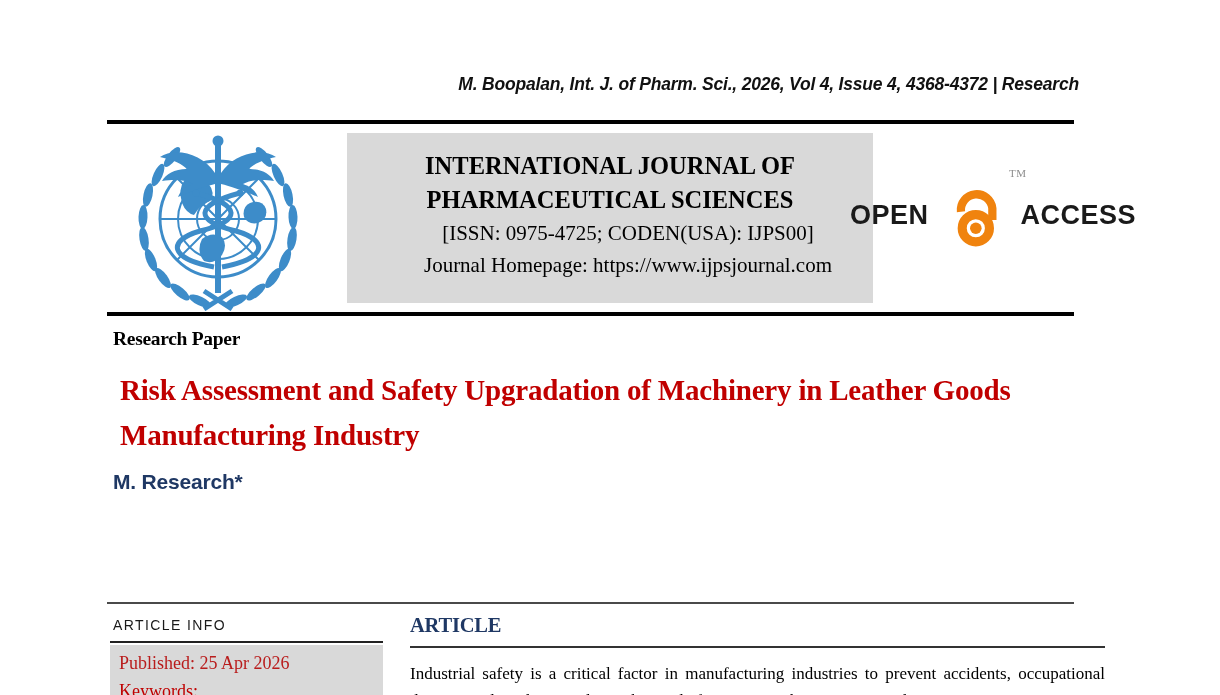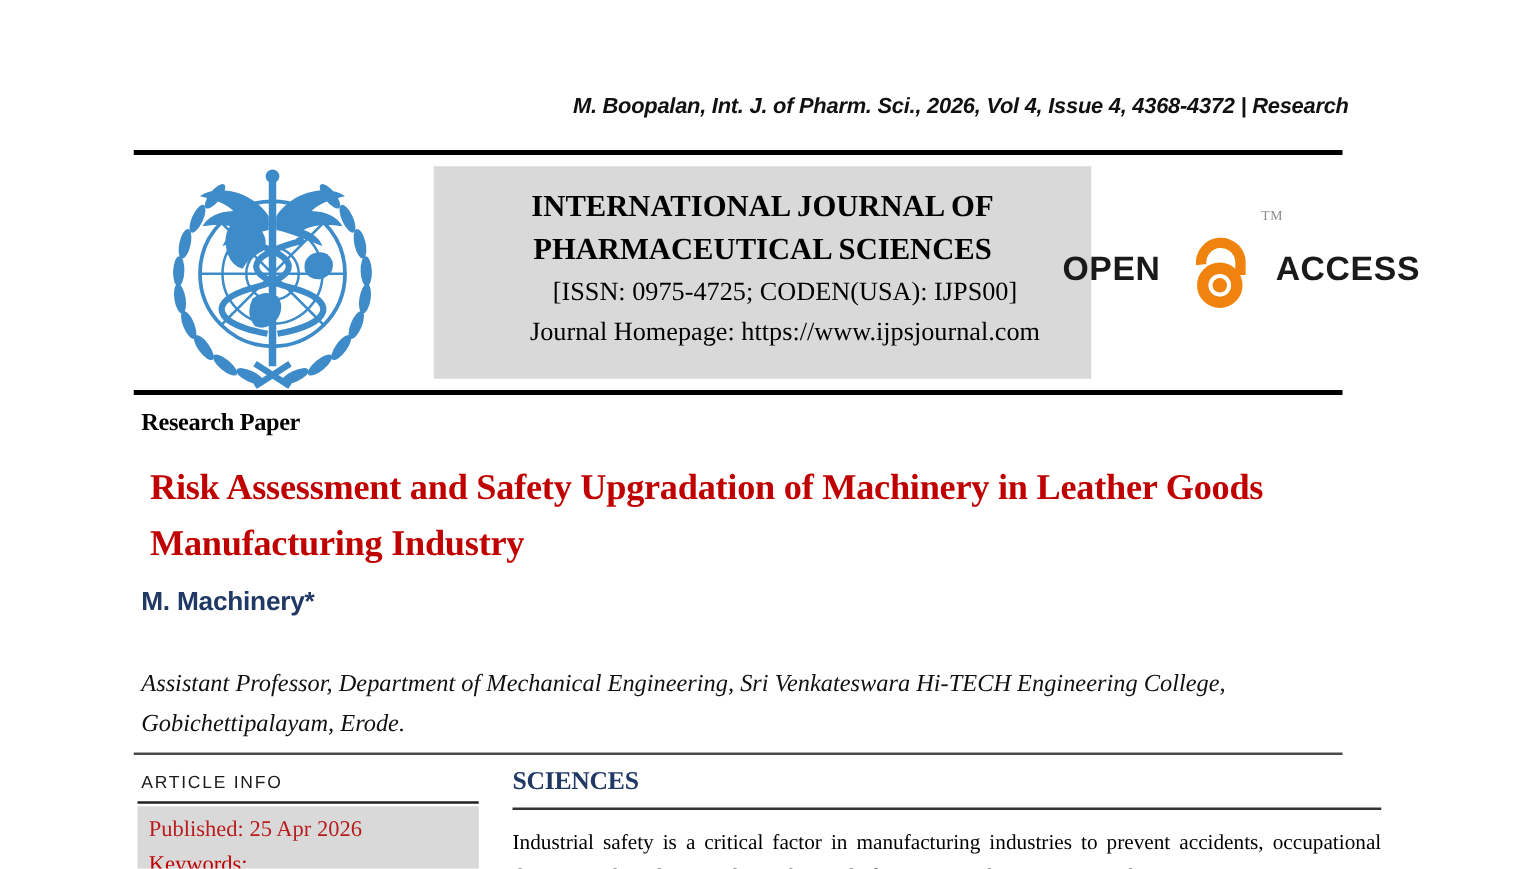--- a/index.html
+++ b/index.html
@@ -163,34 +163,33 @@
     </span>
     <span class="oa-word">ACCESS</span>
   </div>
 
   <div class="rule-thick rule2"></div>
 
   <div class="category">Research Paper</div>
 
   <h1 class="title">Risk Assessment and Safety Upgradation of Machinery in Leather Goods Manufacturing Industry</h1>
 
-  <div class="author">M. Machinery*</div>
+  <div class="author">M. Research*</div>
 
-  <div class="affiliation">Assistant Professor, Department of Mechanical  Engineering, Sri Venkateswara Hi-TECH Engineering College, Gobichettipalayam, Erode.</div>
 
   <div class="rule-thin"></div>
 
   <div class="info-col">
     <div class="info-heading">ARTICLE INFO</div>
     <div class="info-underline"></div>
     <div class="info-box">
       <div class="info-published">Published: 25 Apr 2026</div>
       <div class="info-keywords">Keywords:</div>
     </div>
   </div>
 
   <div class="abs-col">
-    <div class="abs-heading">SCIENCES</div>
+    <div class="abs-heading">ARTICLE</div>
     <div class="abs-underline"></div>
     <div class="abs-text">Industrial safety is a critical factor in manufacturing industries to prevent accidents, occupational diseases and productivity loss. This study focuses on risk assessment and</div>
   </div>
 
 </div>
 
 </body></html>

